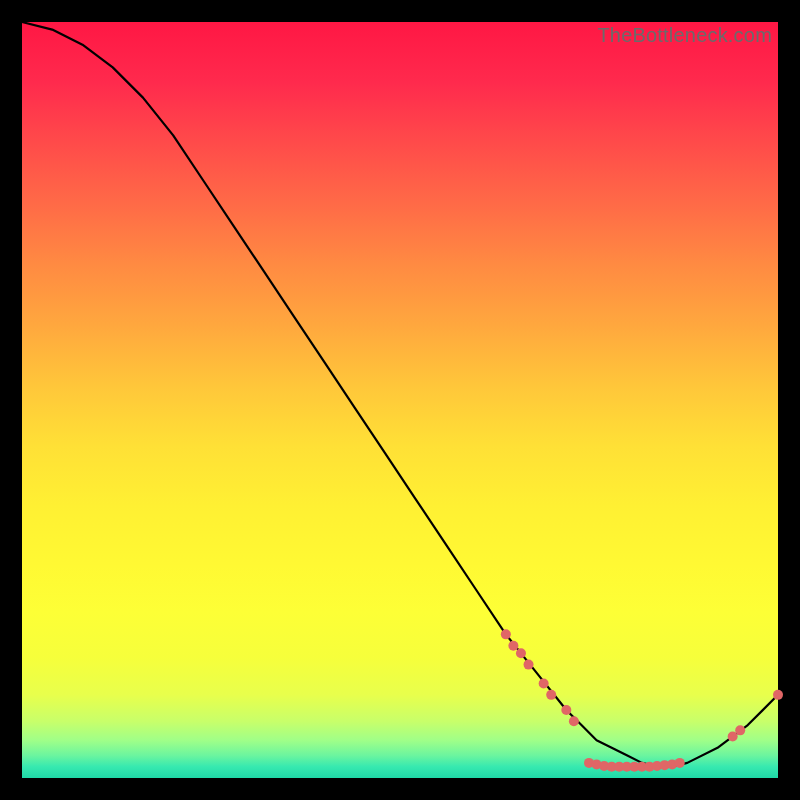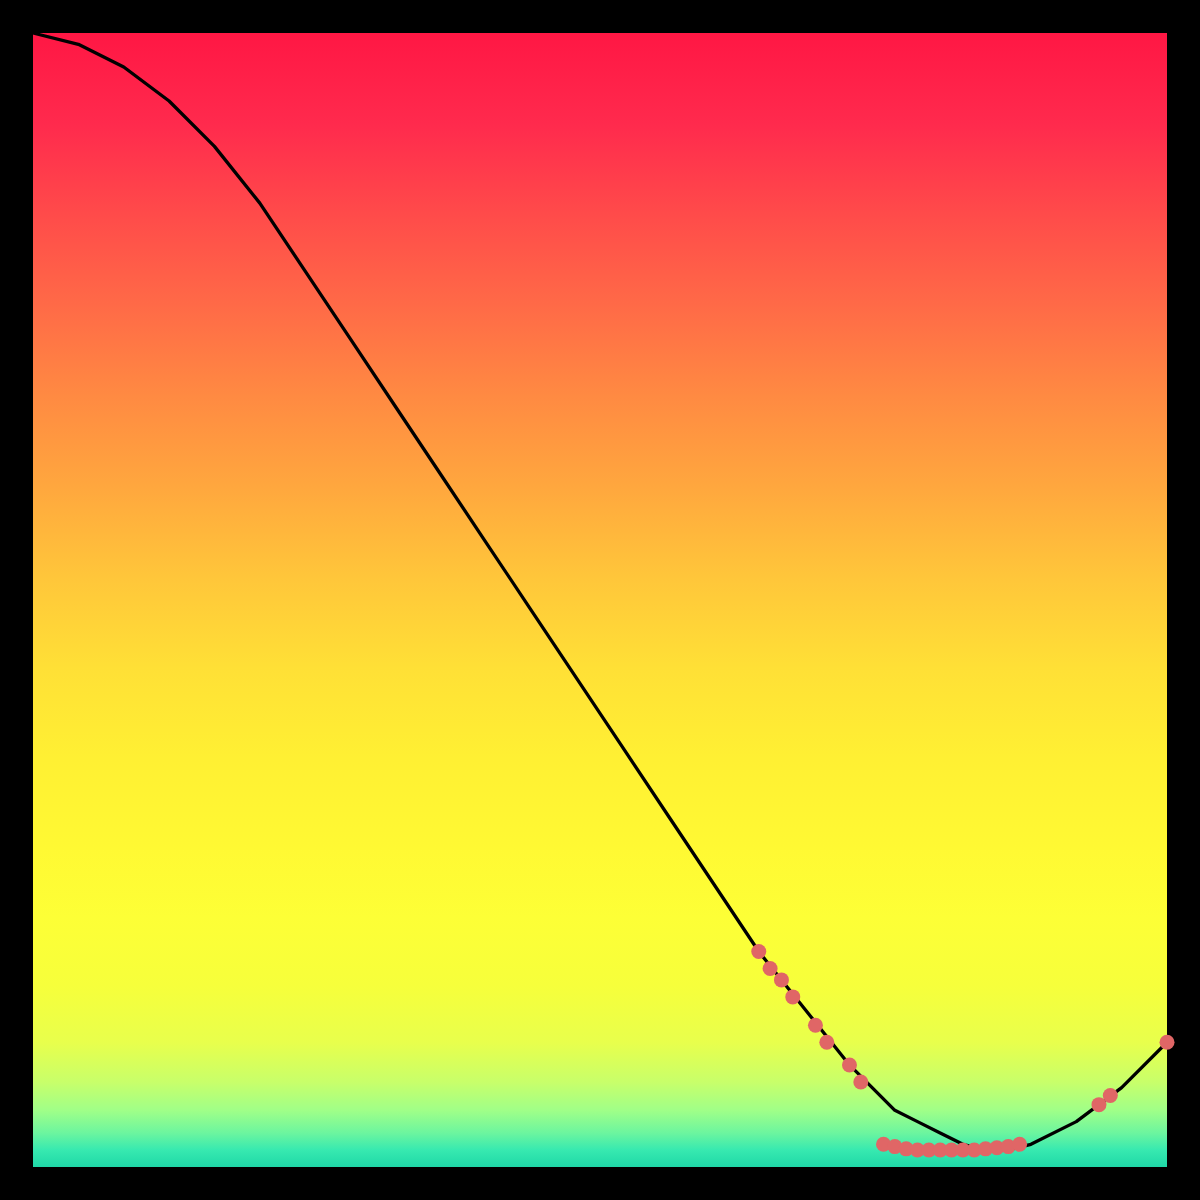--- a/index.html
+++ b/index.html
@@ -62,20 +62,21 @@
     width: 756px;
     height: 756px;
     overflow: visible;
   }
 </style>
 </head>
 <body>
 
 <div class="frame">
   <div class="plot">
+    <div class="watermark">TheBottleneck.com</div>
     <svg class="curve" viewBox="0 0 756 756" preserveAspectRatio="none">
       <path id="curve-path" fill="none" stroke="#000" stroke-width="2.2" stroke-linejoin="round" stroke-linecap="round" d="M0.00 0.00 L30.24 7.56 L60.48 22.68 L90.72 45.36 L120.96 75.60 L151.20 113.40 L181.44 158.76 L211.68 204.12 L241.92 249.48 L272.16 294.84 L302.40 340.20 L332.64 385.56 L362.88 430.92 L393.12 476.28 L423.36 521.64 L453.60 567.00 L483.84 612.36 L514.08 650.16 L544.32 687.96 L559.44 703.08 L574.56 718.20 L589.68 725.76 L604.80 733.32 L619.92 740.88 L635.04 744.66 L650.16 744.66 L665.28 740.88 L695.52 725.76 L725.76 703.08 L756.00 672.84"></path>
       <g id="markers-group">
           <circle cx="483.84" cy="612.36" r="5" fill="#e06666"></circle>
           <circle cx="491.40" cy="623.70" r="5" fill="#e06666"></circle>
           <circle cx="498.96" cy="631.26" r="5" fill="#e06666"></circle>
           <circle cx="506.52" cy="642.60" r="5" fill="#e06666"></circle>
           <circle cx="521.64" cy="661.50" r="5" fill="#e06666"></circle>
           <circle cx="529.20" cy="672.84" r="5" fill="#e06666"></circle>
           <circle cx="544.32" cy="687.96" r="5" fill="#e06666"></circle>

